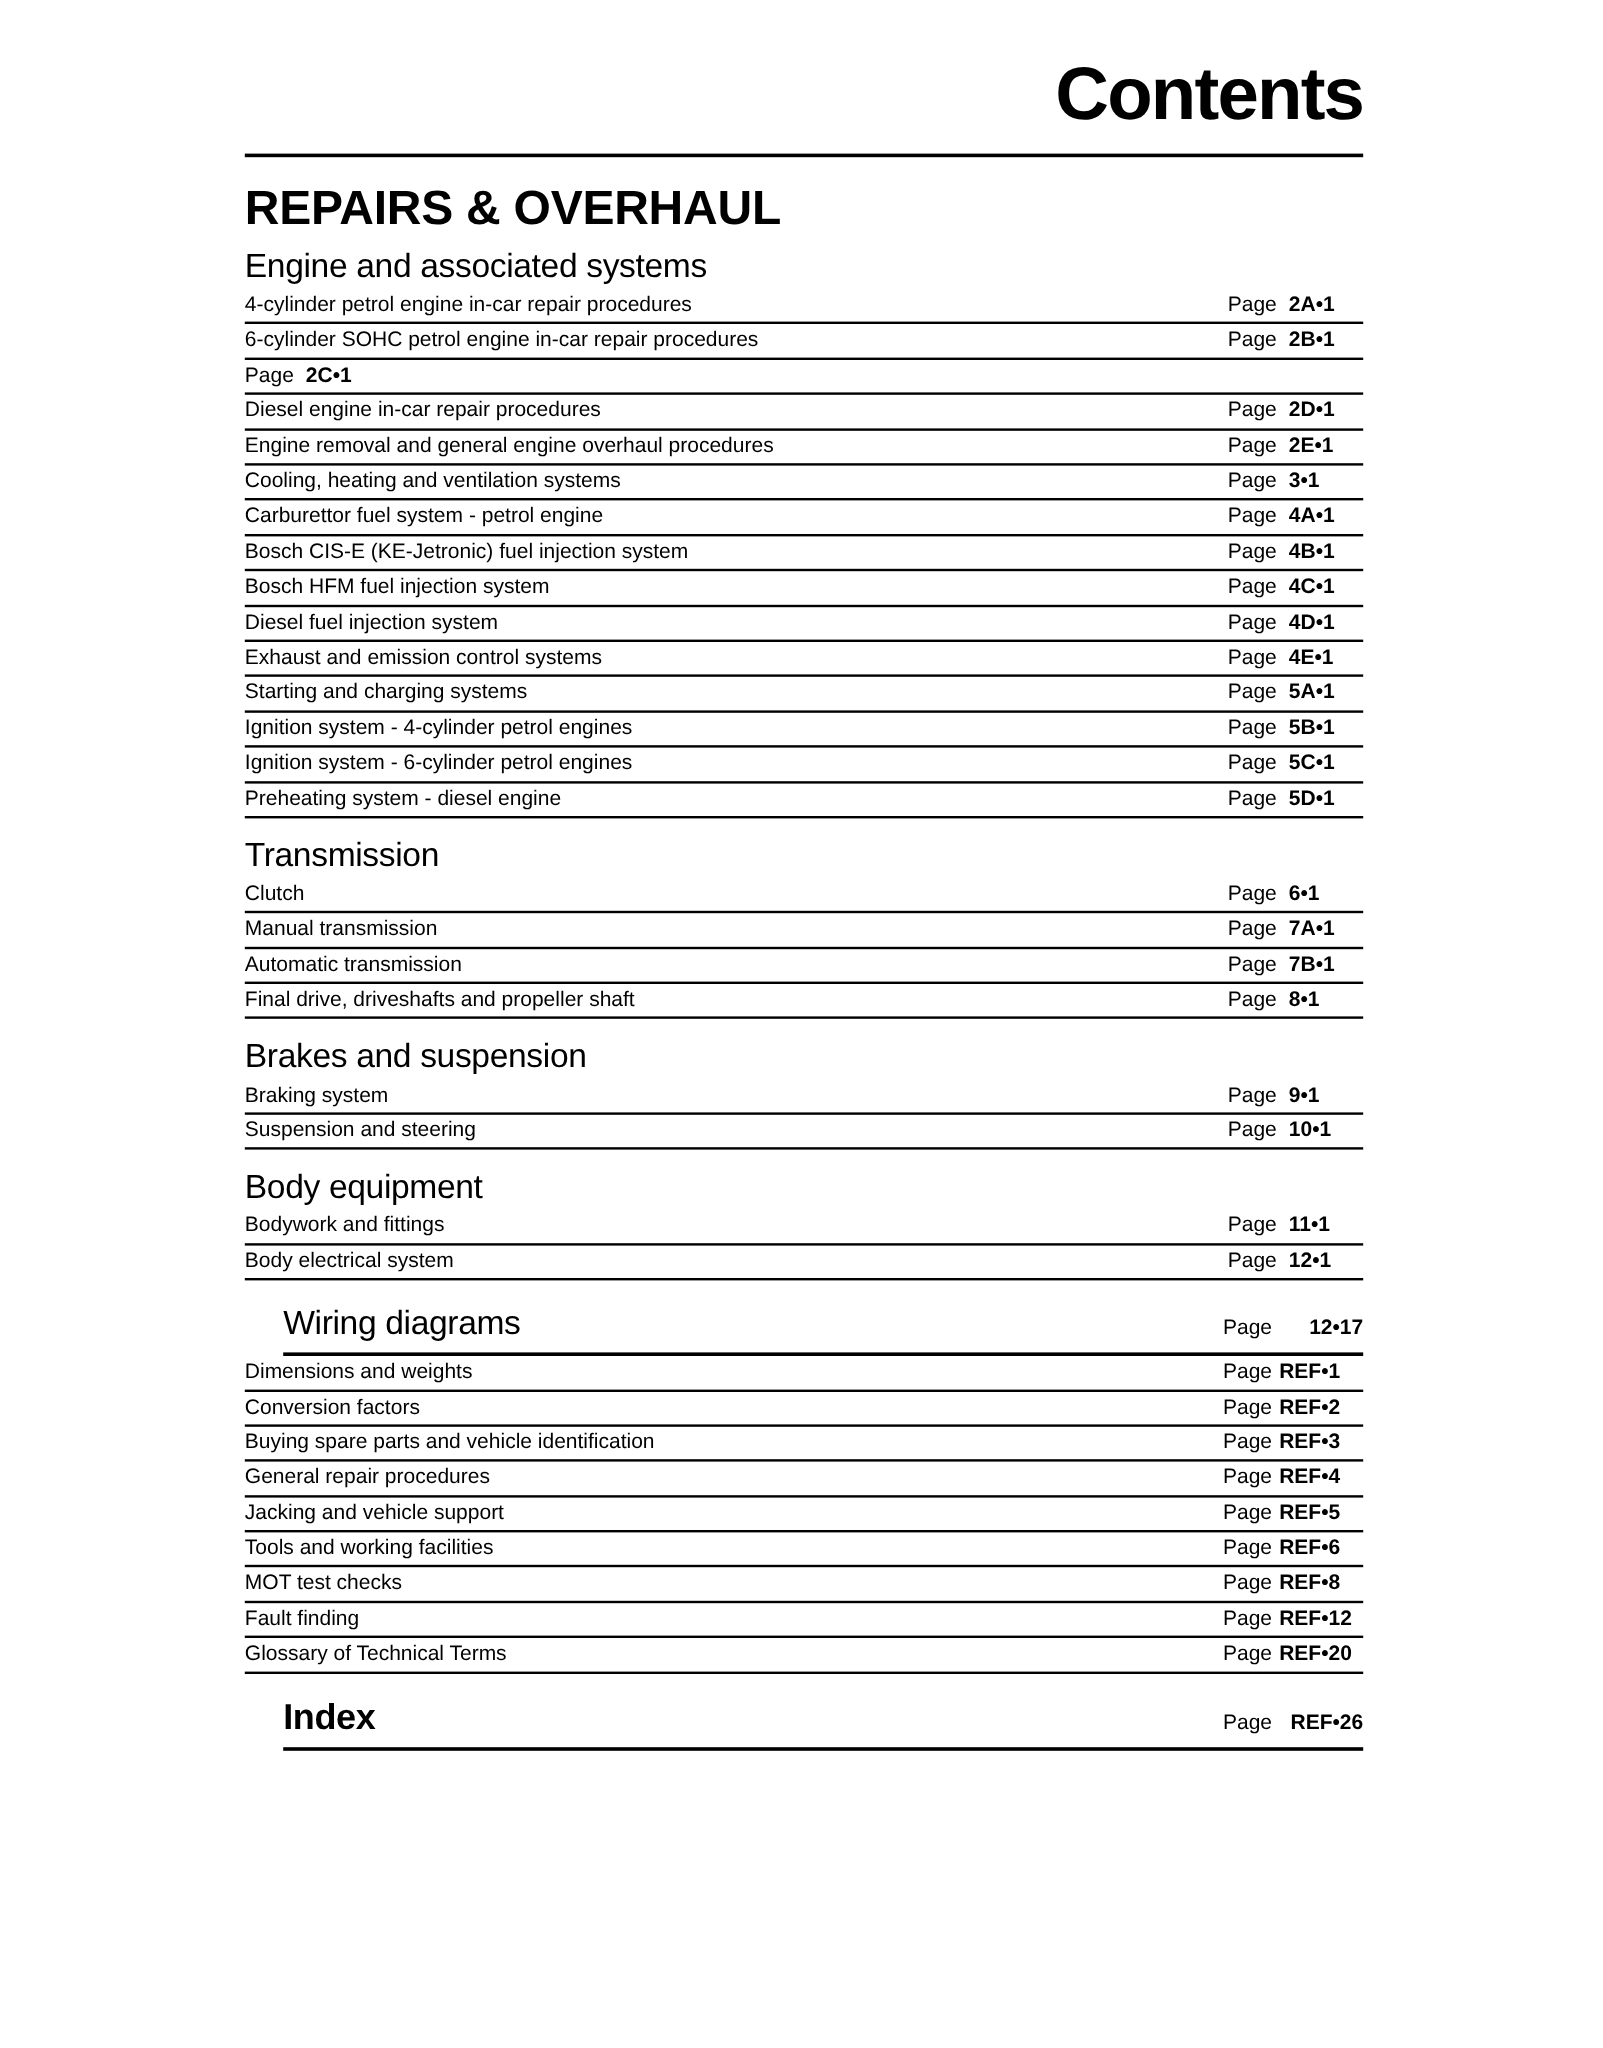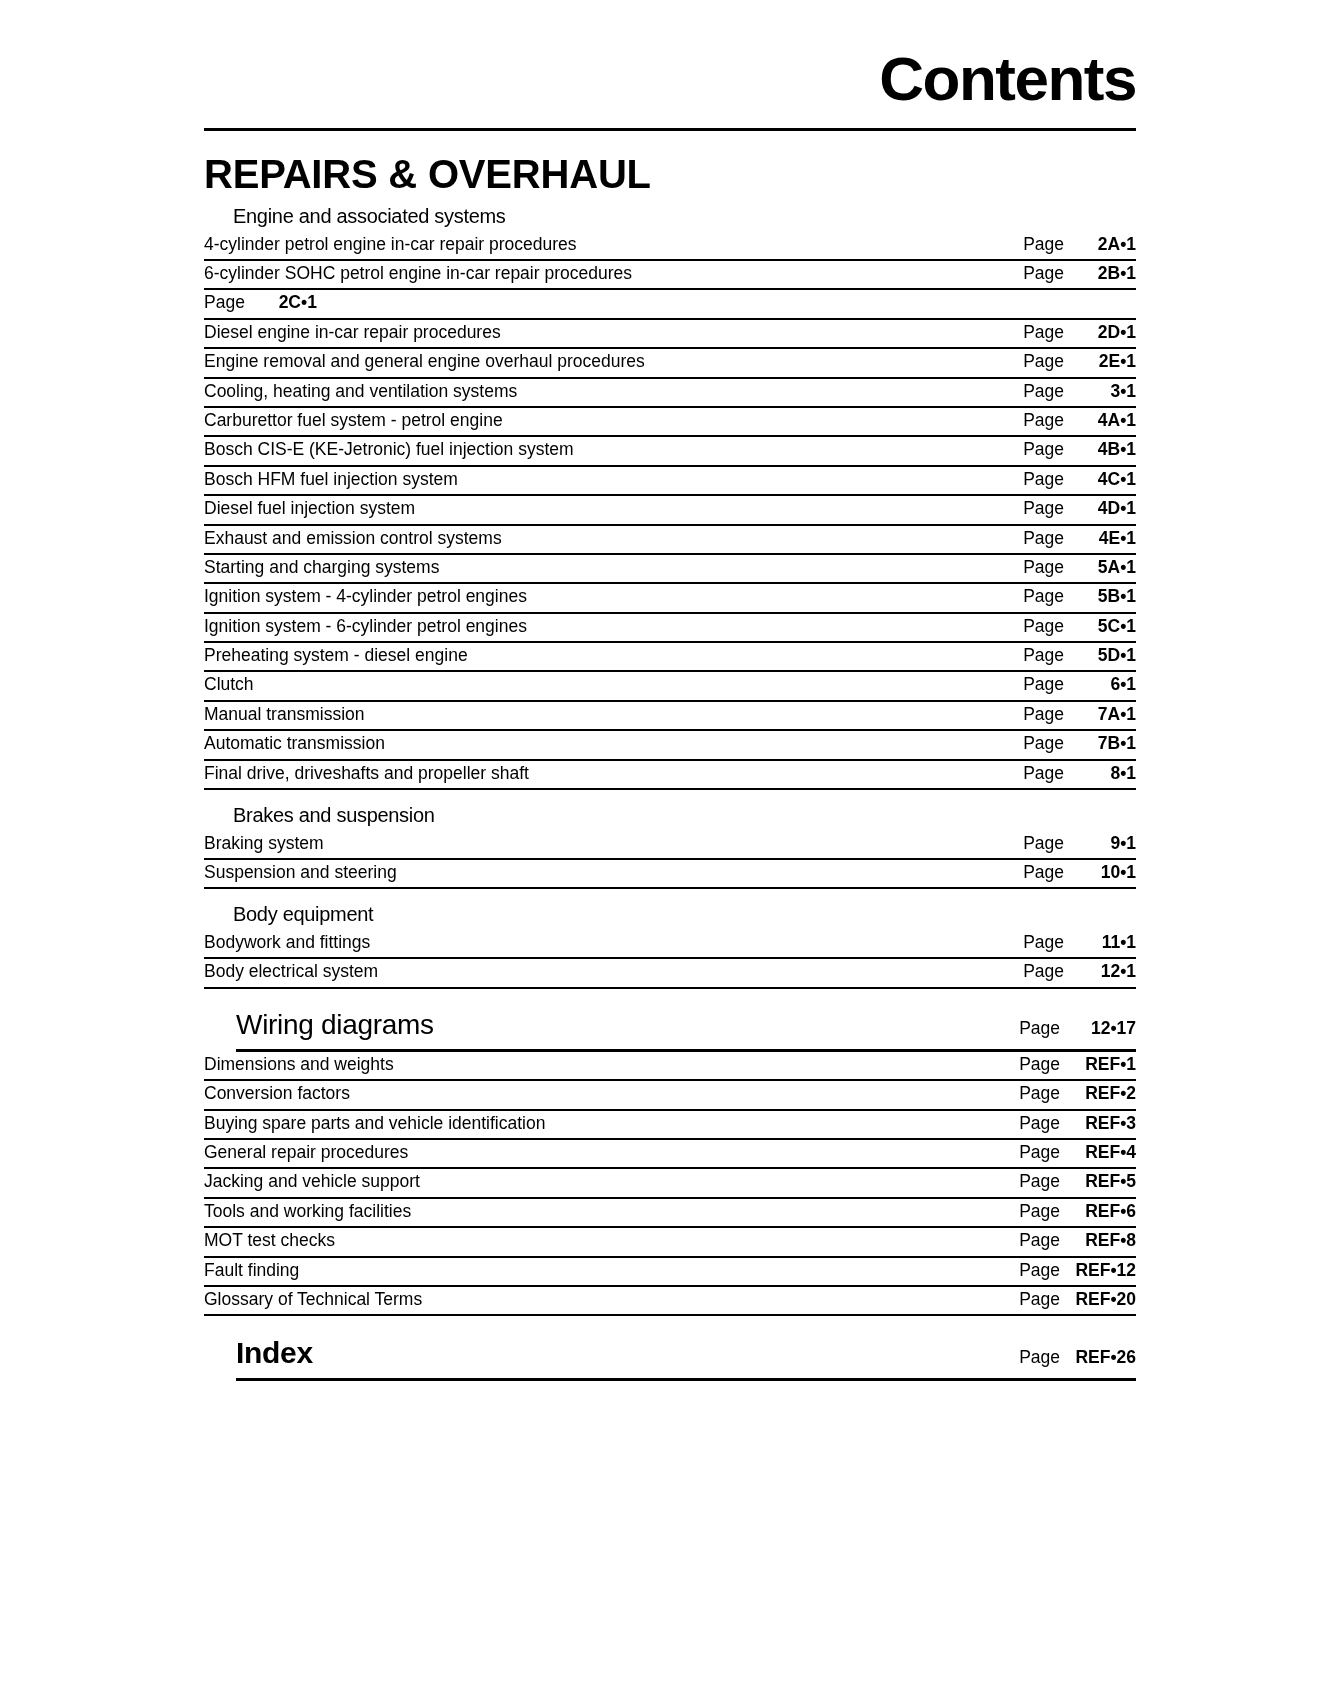--- a/index.html
+++ b/index.html
@@ -49,27 +49,26 @@
     font-size: 40px;
     font-weight: bold;
     letter-spacing: -0.2px;
     margin-top: 20px;
     margin-bottom: 2px;
     line-height: 1.15;
   }
 
   
   .sub-head {
-    font-size: 20px;
+    font-size: 28px;
     font-weight: normal;
     letter-spacing: -0.3px;
     line-height: 1.18;
     margin-top: 8px;
     margin-bottom: 3px;
-    margin-left: 29px;
   }
   .sub-head.tight { margin-top: 14px; }
 
   
   .entry {
     display: flex;
     align-items: baseline;
     justify-content: space-between;
     border-bottom: 2px solid #000;
     padding: 1px 0 4px 0;
@@ -86,21 +85,20 @@
   }
   .entry .pageword {
     font-weight: normal;
     font-size: 17.5px;
   }
   .entry .pagenum {
     font-weight: bold;
     font-size: 17.5px;
     display: inline-block;
     min-width: 62px;
-    text-align: right;
     margin-left: 10px;
   }
   .entry .pagenum.wide {
     min-width: 70px;
     margin-left: 6px;
   }
 
   
   .entry:last-child { border-bottom: 2px solid #000; }
 
@@ -255,20 +253,21 @@
       </div>
       <div class="entry thick-after">
         <span class="title">Preheating system - diesel engine</span>
         <span class="pageref">
           <span class="pageword">Page</span>
           <span class="pagenum">5D•1</span>
         </span>
       </div>
     </div>
 
+    <div class="sub-head tight">Transmission</div>
     <div class="group">
       <div class="entry">
         <span class="title">Clutch</span>
         <span class="pageref">
           <span class="pageword">Page</span>
           <span class="pagenum">6•1</span>
         </span>
       </div>
       <div class="entry">
         <span class="title">Manual transmission</span>

